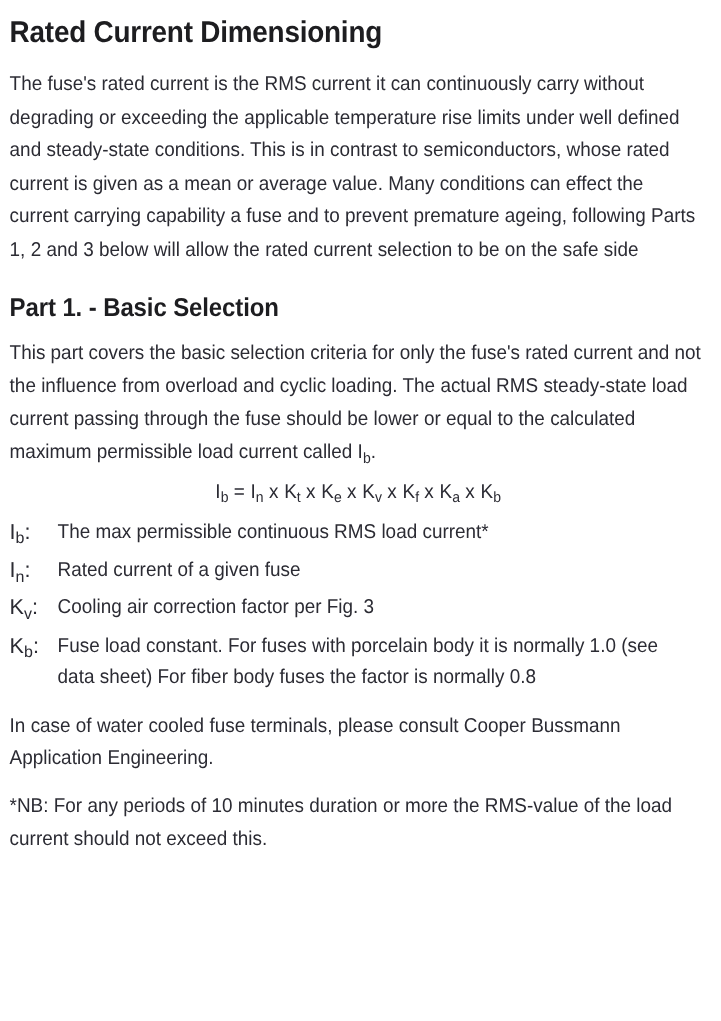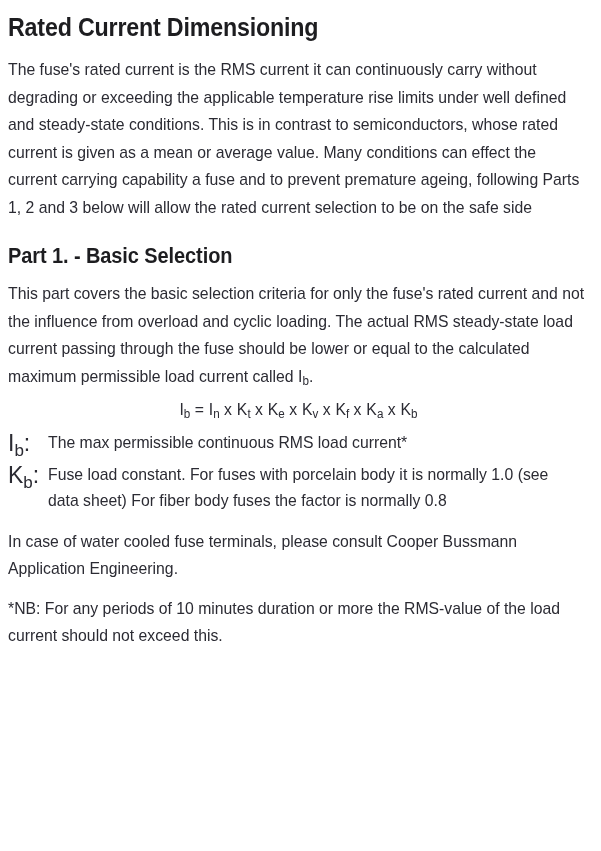--- a/index.html
+++ b/index.html
@@ -73,21 +73,21 @@
     margin: 2px 0 6px 0;
     padding: 0;
   }
   .defrow {
     display: flex;
     align-items: flex-start;
     margin-bottom: 5.5px;
   }
   .defterm {
     flex: 0 0 40px;
-    font-size: 23px;
+    font-size: 18px;
     line-height: 26px;
     color: #2b2b33;
     white-space: nowrap;
   }
   .defdesc {
     flex: 1 1 auto;
     font-size: 16.6px;
     line-height: 26px;
     color: #2b2b33;
     transform: scaleX(0.95);
@@ -129,23 +129,31 @@
     <span><span>K</span><sub>b</sub></span>
   </div>
 
   <div class="deflist">
 
     <div class="defrow">
       <div class="defterm"><span>I</span><sub>b</sub><span>:</span></div>
       <div class="defdesc">The max permissible continuous RMS load current*</div>
     </div>
 
+    <div class="defrow">
+      <div class="defterm"><span>I</span><sub>n</sub><span>:</span></div>
+      <div class="defdesc">Rated current of a given fuse</div>
+    </div>
 
 
 
+    <div class="defrow">
+      <div class="defterm"><span>K</span><sub>v</sub><span>:</span></div>
+      <div class="defdesc">Cooling air correction factor per Fig. 3</div>
+    </div>
 
 
 
     <div class="defrow">
       <div class="defterm"><span>K</span><sub>b</sub><span>:</span></div>
       <div class="defdesc">Fuse load constant. For fuses with porcelain body it is normally 1.0 (see data sheet) For fiber body fuses the factor is normally 0.8</div>
     </div>
 
   </div>
 

